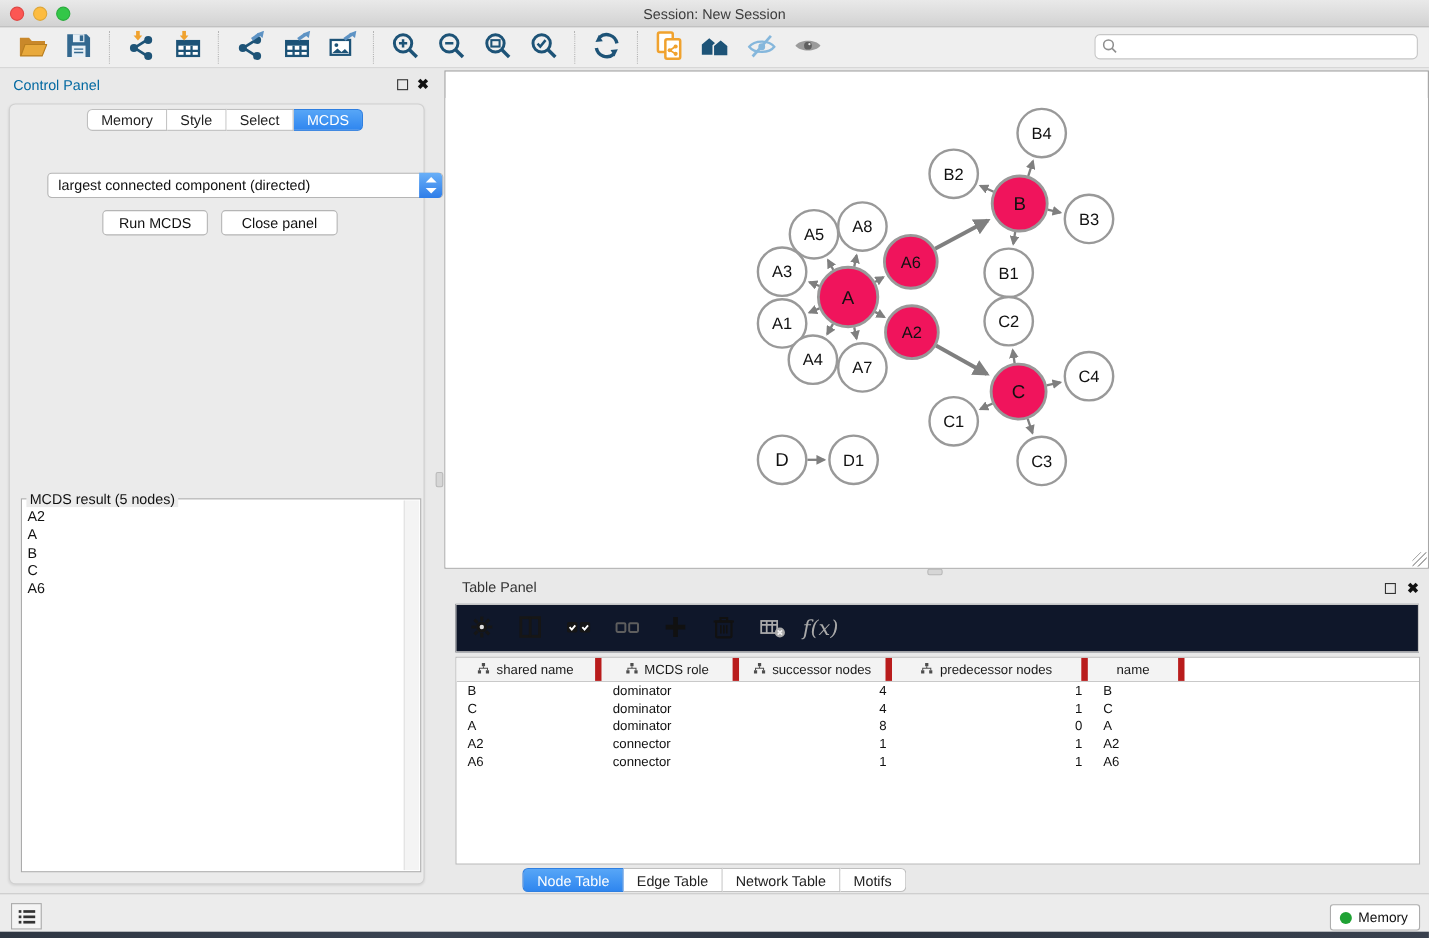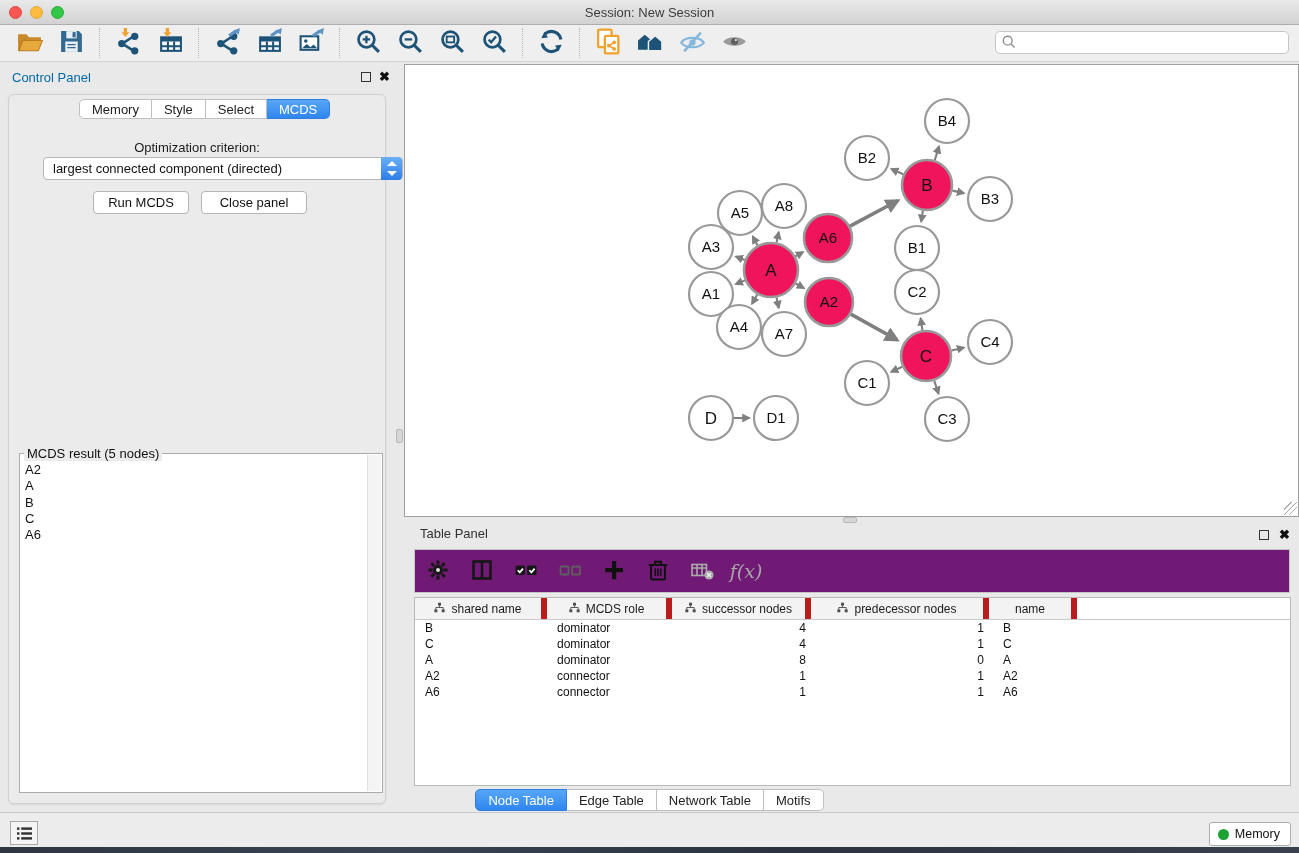--- a/index.html
+++ b/index.html
@@ -84,21 +84,21 @@
     background:
       linear-gradient(135deg, transparent 46%, #ABABAB 47%, #ABABAB 52%, transparent 53%) ,
       linear-gradient(135deg, transparent 66%, #ABABAB 67%, #ABABAB 72%, transparent 73%),
       linear-gradient(135deg, transparent 26%, #ABABAB 27%, #ABABAB 32%, transparent 33%);
     cursor:nwse-resize; }
 
   
   #table-panel-header { left:404px; top:522px; width:895px; height:26px; }
   #table-panel-title { position:absolute; left:16px; top:4px; font-size:13px; color:#333; }
   #tp-float { left:855px; } #tp-close { left:875px; }
-  #table-toolbar { left:414px; top:549px; width:876px; height:44px; background:#701a75;
+  #table-toolbar { left:414px; top:549px; width:876px; height:44px; background:#0f172a;
     border:1px solid #C6C6C6; display:flex; align-items:center; padding-left:8px; gap:14px; }
   .tt-btn { width:30px; height:30px; border:none; background:transparent; display:flex;
     align-items:center; justify-content:center; cursor:pointer; }
   .tt-btn svg { width:24px; height:24px; }
   .tt-btn .fx { font-family:"DejaVu Serif", serif; font-style:italic; font-size:19px; color:#A9A9A9; }
   #data-table { left:414px; top:597px; width:877px; height:189px; background:#fff;
     border:1px solid #B9B9B9; overflow:hidden; }
   .t-header { display:flex; height:22px; border-bottom:1px solid #C9C9C9; background:#fff; }
   .th { background:#F3F3F3; border-right:6px solid #b91c1c; display:flex; align-items:center;
     justify-content:center; gap:6px; font-size:12px; color:#1A1A1A; cursor:pointer; }
@@ -294,21 +294,20 @@
   <span class="panel-float" id="cp-float"></span>
   <span class="panel-close" id="cp-close">✖</span>
 </div>
 <div id="control-card" class="abs">
   <div id="cp-tabs" class="seg-tabs">
       <span class="seg-tab">Memory</span>
       <span class="seg-tab">Style</span>
       <span class="seg-tab">Select</span>
       <span class="seg-tab sel">MCDS</span>
     </div>
-  <div id="opt-label">Optimization criterion:</div>
   <div id="criterion-select">
     <span>largest connected component (directed)</span>
     <span id="criterion-stepper">
       <span class="chev up"></span>
         <span class="chev down"></span>
     </span>
   </div>
   <button class="push-btn" id="run-btn">Run MCDS</button>
   <button class="push-btn" id="closepanel-btn">Close panel</button>
   <div id="result-box">

